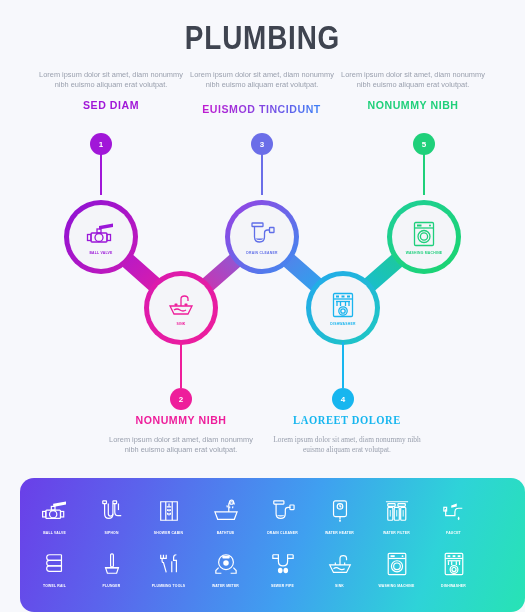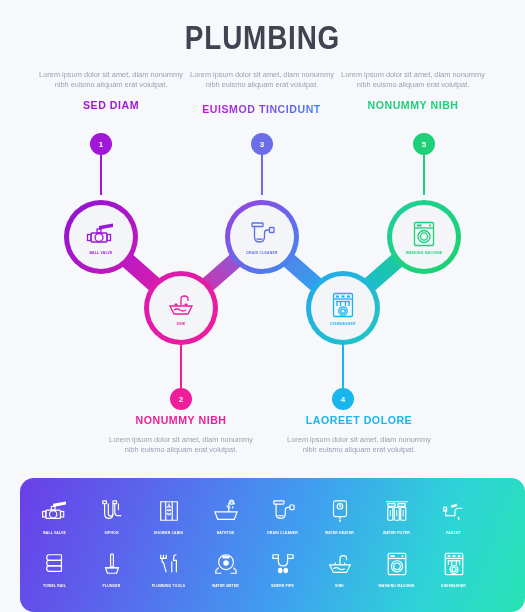--- a/index.html
+++ b/index.html
@@ -42,21 +42,21 @@
   .h-cyan{color:#17b6ef;}
 
   
   .botblock{position:absolute;width:150px;text-align:center;}
   .botblock .heading{
     font-size:11.5px;font-weight:bold;letter-spacing:.6px;margin-bottom:9px;
     transform:scaleX(.92);
   }
   .botblock .desc{font-size:7.4px;line-height:9.6px;color:#9aa0ae;margin:0;}
   #bb2{left:106px;top:414px;}
-  #bb4{left:284px;top:414px;}
+  #bb4{left:272px;top:414px;font-family:Liberation Serif, serif;}
 
   
   .pin{position:absolute;width:22px;height:22px;}
   .pin .bulb{
     width:22px;height:22px;border-radius:50%;
     display:flex;align-items:center;justify-content:center;
     color:#fff;font-size:8px;font-weight:bold;position:relative;z-index:2;
   }
   .pin .stem{
     position:absolute;left:10px;top:16px;width:2px;height:46px;z-index:1;

